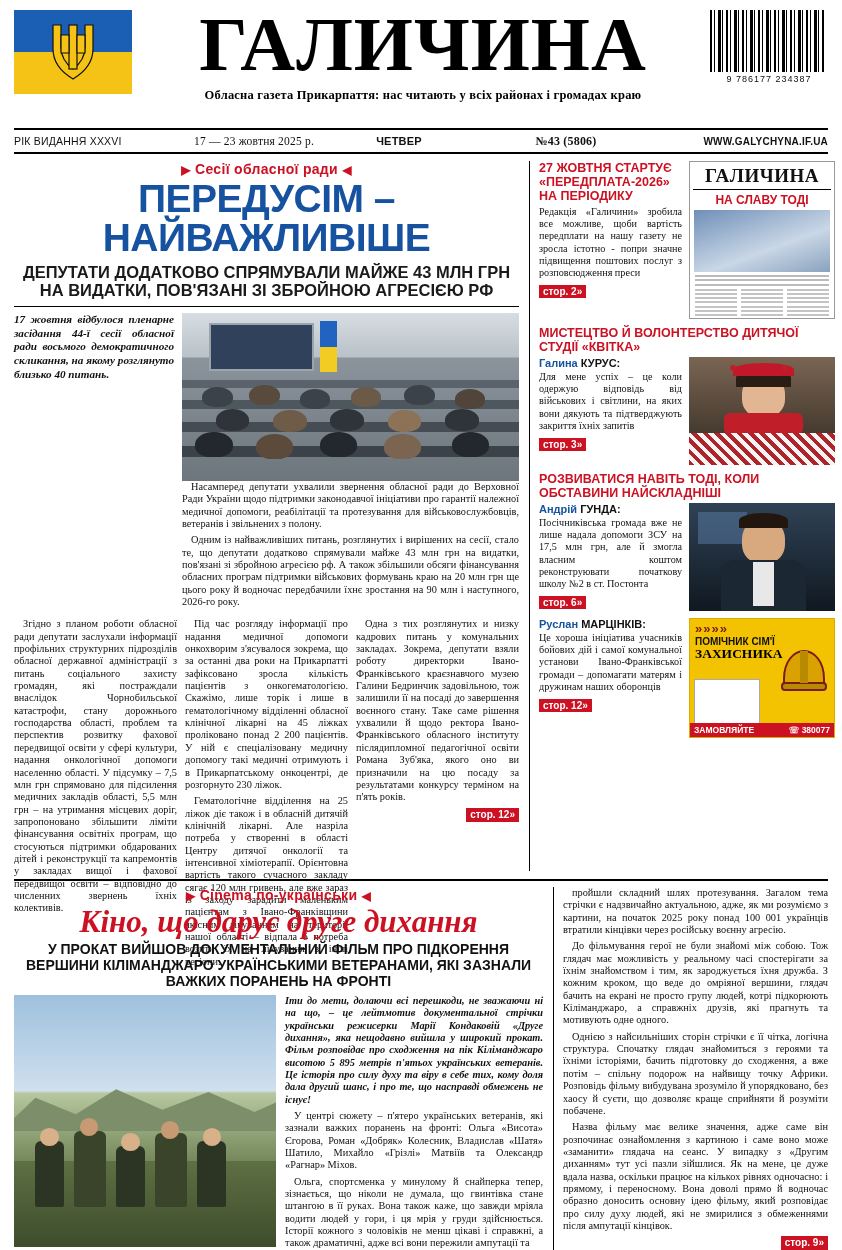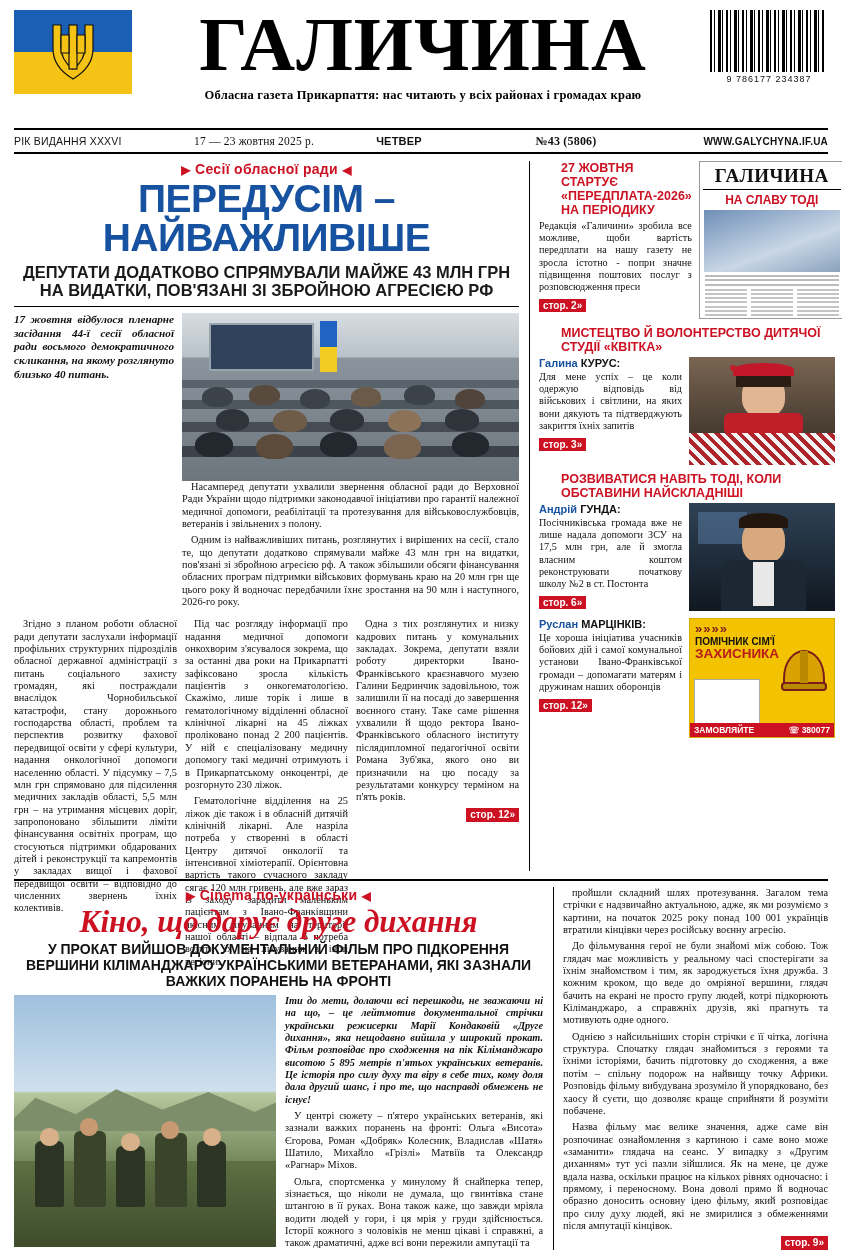--- a/index.html
+++ b/index.html
@@ -228,21 +228,20 @@
   
   .teaser { margin-bottom: 7px; }
   .teaser-flex { display: flex; gap: 7px; }
   .teaser-title {
     font-family: "Liberation Sans", sans-serif;
     font-weight: bold;
     color: #cc1122;
     font-size: 12.5px;
     line-height: 1.12;
     margin-bottom: 3px;
-    margin-left: 22px;
   }
   .teaser-text {
     font-size: 10.2px;
     line-height: 1.2;
     text-align: justify;
   }
   .teaser-author {
     font-family: "Liberation Sans", sans-serif;
     font-weight: bold;
     font-size: 11px;
@@ -328,21 +327,22 @@
     font-family: "Liberation Sans", sans-serif;
     font-weight: bold;
     font-size: 10px;
     color: #111;
     padding: 0 5px;
     line-height: 1.1;
   }
   .ad-title .big {
     display:block;
     font-size: 13.5px;
-    color:#b91c1c;
+    color:#000000;
+    font-family:Liberation Serif, serif;
   }
   .ad-helmet {
     position: absolute;
     right: 4px; top: 26px;
     width: 52px; height: 54px;
   }
   .ad-phone {
     position: absolute;
     left: 0; right: 0; bottom: 0;
     background: #cc1122;

